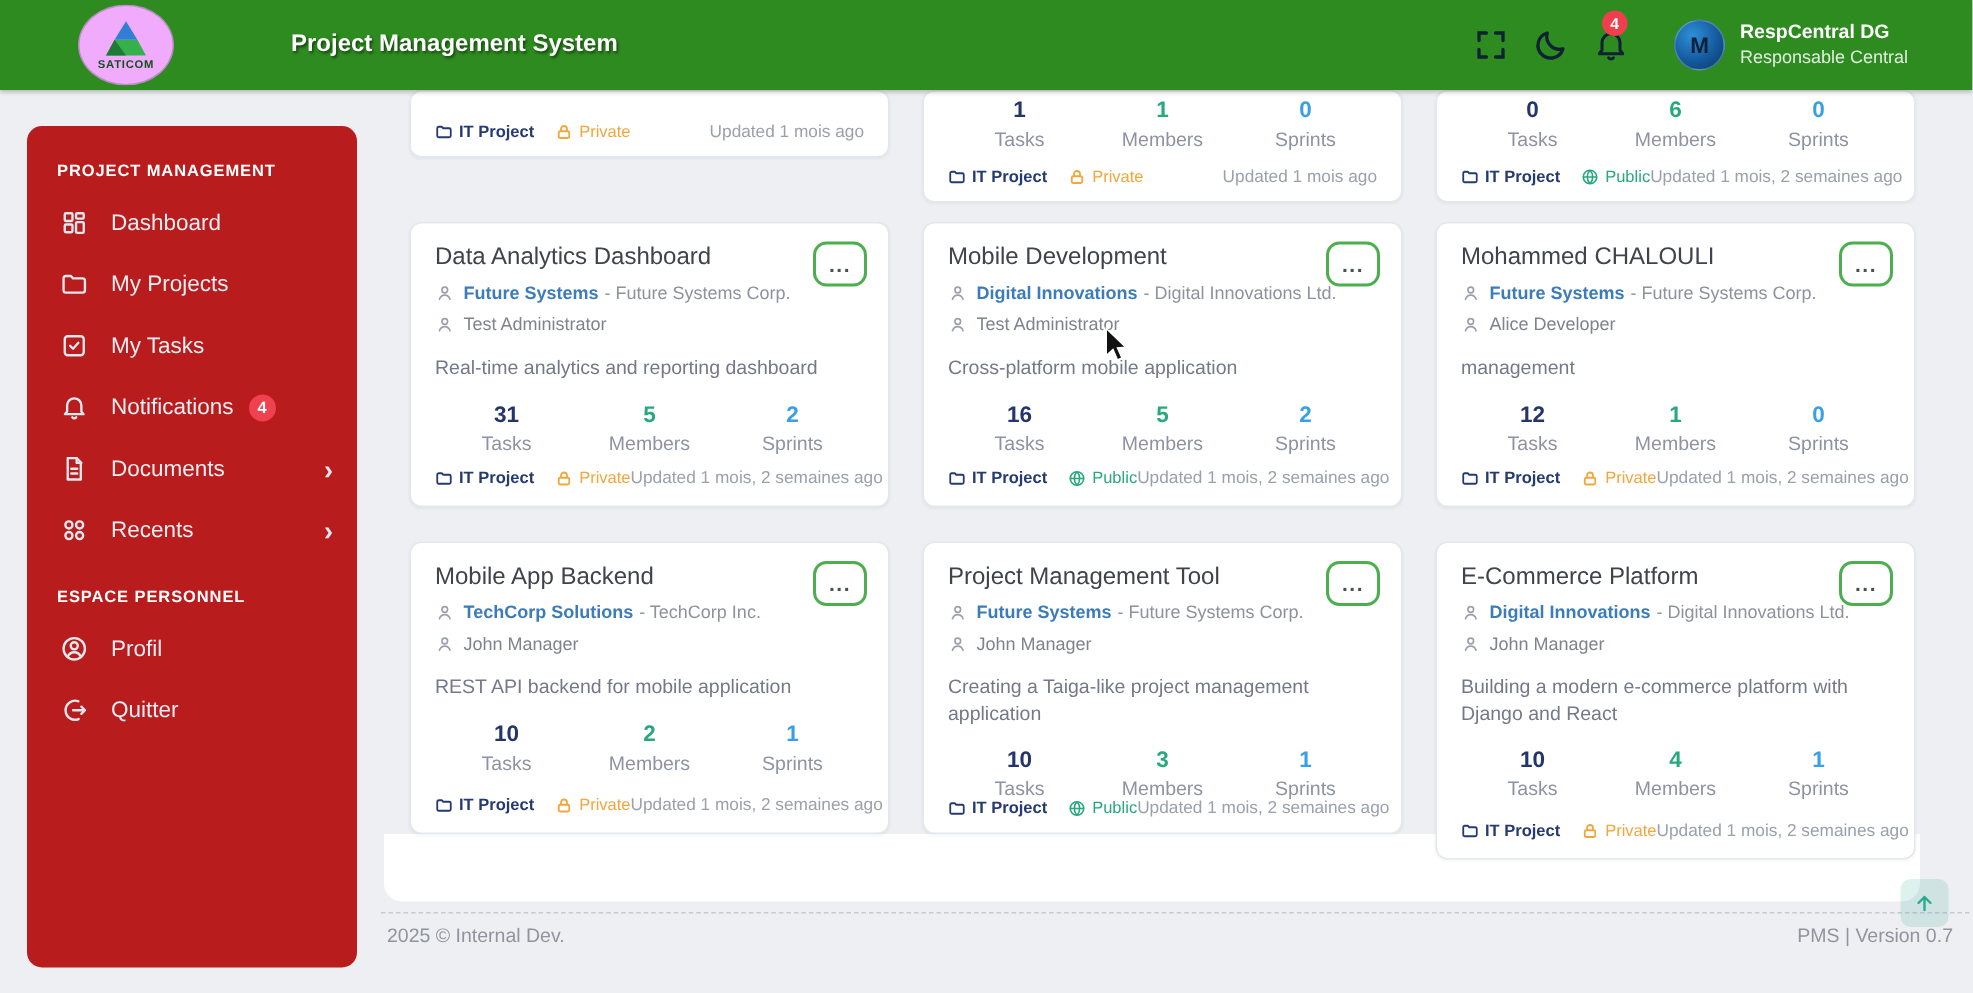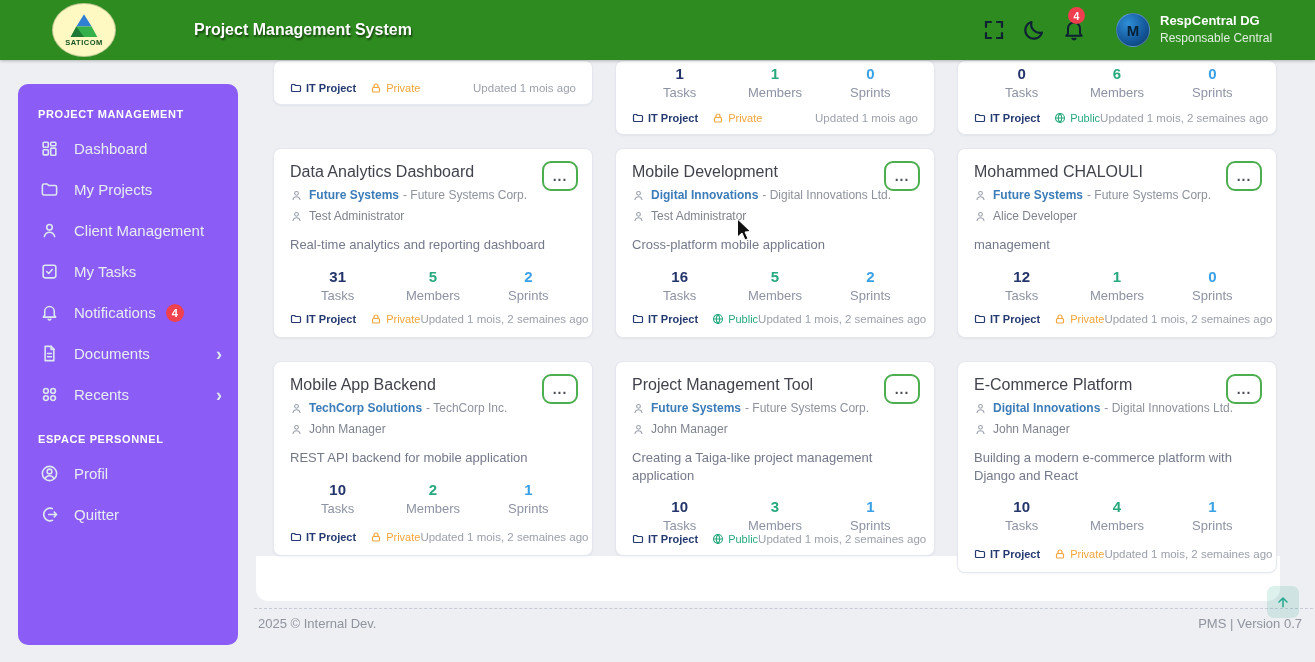--- a/index.html
+++ b/index.html
@@ -12,21 +12,21 @@
   }
 
   
   .header {
     position:absolute; left:0; top:0; width:1315px; height:60px;
     background:#2e8b20; z-index:20;
     box-shadow:0 1px 3px rgba(0,0,0,.25);
   }
   .logo-wrap {
     position:absolute; left:52px; top:3px; width:64px; height:54px;
-    background:#fef9c3; border-radius:50%;
+    background:#f0abfc; border-radius:50%;
     border:1px solid rgba(0,60,0,.25);
     display:flex; flex-direction:column; align-items:center; justify-content:center;
   }
   .logo-text { font-size:7.5px; font-weight:bold; color:#14501f; letter-spacing:.5px; margin-top:-2px; }
   .app-title {
     position:absolute; left:194px; top:0; height:60px; display:flex; align-items:center;
     color:#fff; font-weight:bold; font-size:16px;
     text-shadow:1px 1.5px 2px rgba(0,0,0,.55);
   }
   .hdr-icon { position:absolute; top:18px; width:24px; height:24px; color:#0e2233; cursor:pointer; }
@@ -42,21 +42,21 @@
     color:#062036; font-weight:bold; font-size:15px;
     display:flex; align-items:center; justify-content:center;
     border:1px solid rgba(255,255,255,.25);
   }
   .user-name { position:absolute; left:1160px; top:13px; color:#fff; font-size:13px; font-weight:bold; }
   .user-role { position:absolute; left:1160px; top:31px; color:#e2efe0; font-size:12px; }
 
   
   .sidebar {
     position:absolute; left:18px; top:84px; width:220px; height:561px;
-    background:#8b5cf6; border-radius:10px; z-index:10; color:#e7edf2;
+    background:#b91c1c; border-radius:10px; z-index:10; color:#e7edf2;
   }
   .nav-section-label {
     padding:24px 20px 8px 20px; font-size:11px; font-weight:bold;
     letter-spacing:.6px; color:#ffffff;
   }
   .nav-section-label.second { padding-top:18px; }
   .nav-item {
     height:41px; display:flex; align-items:center; padding:0 16px 0 22px; cursor:pointer;
   }
   .nav-icon { width:19px; height:19px; margin-right:15px; flex:0 0 auto; color:#dde7ee; }
@@ -189,27 +189,20 @@
           </svg></span>
         <span class="nav-label">Dashboard</span>
       </div>
       <div class="nav-item">
         <span class="nav-icon"><svg viewBox="0 0 24 24" fill="none" stroke="currentColor" stroke-width="2" stroke-linejoin="round">
             <path d="M3 7a2 2 0 0 1 2-2h4l2 2h8a2 2 0 0 1 2 2v8a2 2 0 0 1-2 2H5a2 2 0 0 1-2-2z"></path>
           </svg></span>
         <span class="nav-label">My Projects</span>
       </div>
       <div class="nav-item">
-        <span class="nav-icon"><svg viewBox="0 0 24 24" fill="none" stroke="currentColor" stroke-width="2" stroke-linecap="round">
-            <circle cx="12" cy="8" r="3.5"></circle>
-            <path d="M5.5 19.5c1-3.5 3.5-5.2 6.5-5.2s5.5 1.7 6.5 5.2"></path>
-          </svg></span>
-        <span class="nav-label">Client Management</span>
-      </div>
-      <div class="nav-item">
         <span class="nav-icon"><svg viewBox="0 0 24 24" fill="none" stroke="currentColor" stroke-width="2" stroke-linecap="round" stroke-linejoin="round">
             <rect x="4" y="4" width="16" height="16" rx="2.5"></rect>
             <path d="M8.5 12l2.5 2.5 4.5-5"></path>
           </svg></span>
         <span class="nav-label">My Tasks</span>
       </div>
       <div class="nav-item">
         <span class="nav-icon"><svg viewBox="0 0 24 24" fill="none" stroke="currentColor" stroke-width="2" stroke-linecap="round" stroke-linejoin="round">
             <path d="M18 15.5v-5a6 6 0 1 0-12 0v5l-1.8 2.3h15.6z"></path>
             <path d="M10.4 20.5a1.9 1.9 0 0 0 3.2 0"></path>

